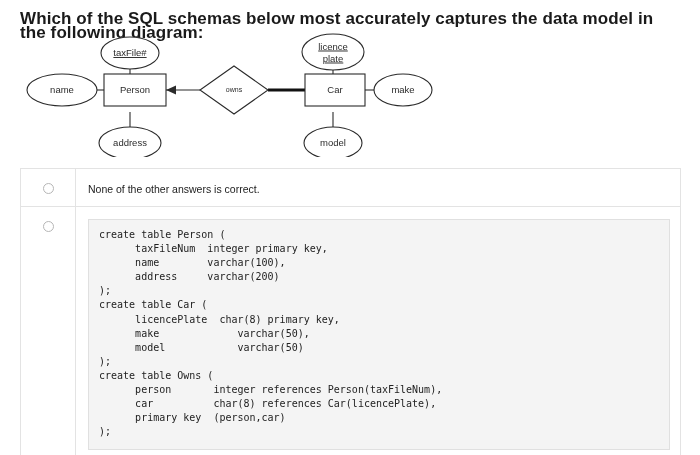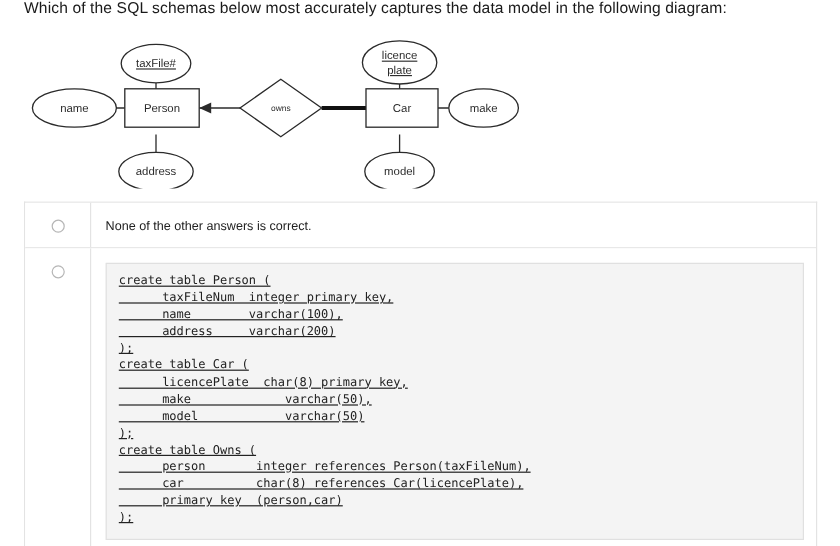--- a/index.html
+++ b/index.html
@@ -18,24 +18,24 @@
     position: relative;
     width: 700px;
     height: 455px;
     background: #ffffff;
   }
 
   
   .question-heading {
     position: absolute;
     left: 20px;
-    top: 0;
+    top: 12px;
     width: 660px;
-    font-size: 13px;
-    font-weight: normal;
+    font-size: 17px;
+    font-weight: bold;
     color: #1a1a1a;
     letter-spacing: 0.1px;
     line-height: 14px;
   }
 
   
   .er-diagram {
     position: absolute;
     left: 0px;
     top: 22px;
@@ -125,21 +125,20 @@
     background: #f4f4f4;
     border: 1px solid #e0e0e0;
     padding: 8px 10px 10px 10px;
     margin: 2px 0 0 0;
     font-family: "DejaVu Sans Mono", "Liberation Mono", monospace;
     font-size: 10px;
     line-height: 14.1px;
     color: #222222;
     white-space: pre;
     overflow: hidden;
-    text-decoration: underline;
   }
 </style>
 </head>
 <body>
 
 <div id="page">
 
   <div class="question-heading">Which of the SQL schemas below most accurately captures the data model in the following diagram:</div>
 
   <div class="er-diagram">

